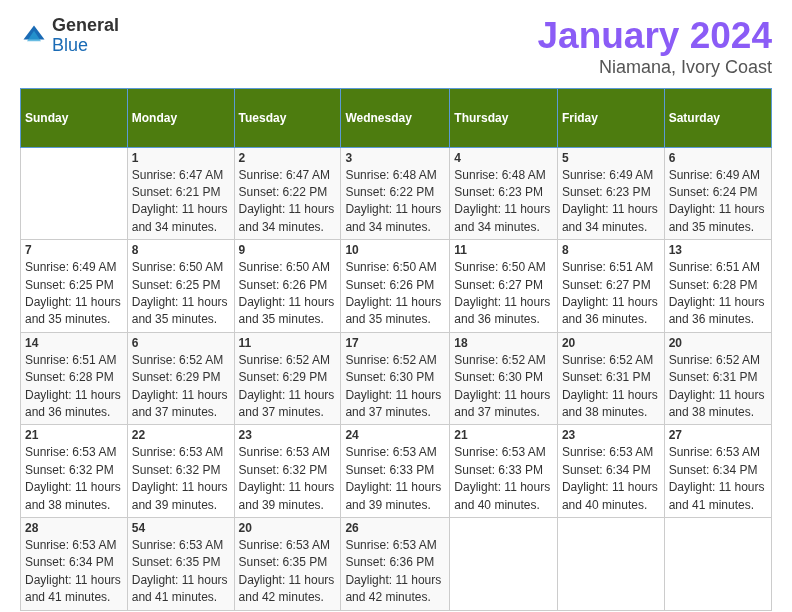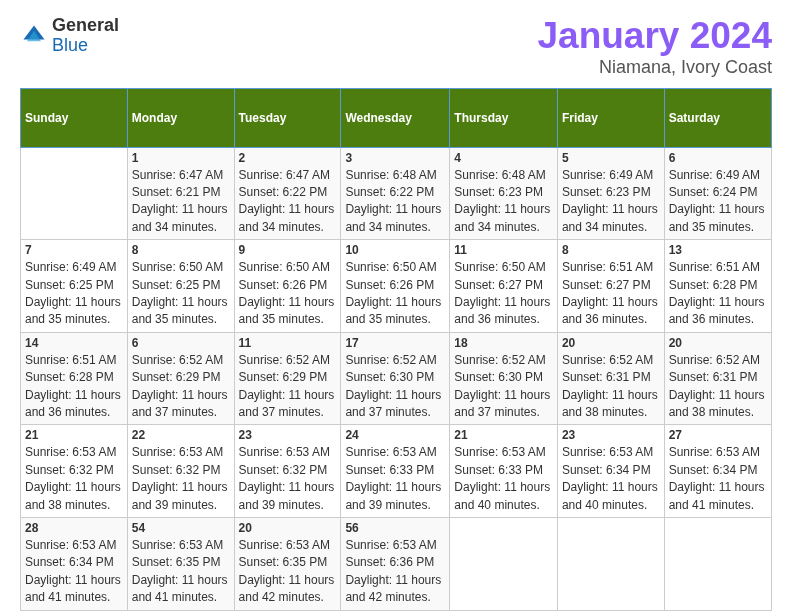--- a/index.html
+++ b/index.html
@@ -317,21 +317,21 @@
 Sunset: 6:35 PM
 Daylight: 11 hours and 41 minutes.</div>
           </td>
           <td>
             <div class="day-num">20</div>
             <div class="day-info" style="white-space: pre-line;">Sunrise: 6:53 AM
 Sunset: 6:35 PM
 Daylight: 11 hours and 42 minutes.</div>
           </td>
           <td>
-            <div class="day-num">56</div>
+            <div class="day-num">26</div>
             <div class="day-info" style="white-space: pre-line;">Sunrise: 6:53 AM
 Sunset: 6:36 PM
 Daylight: 11 hours and 42 minutes.</div>
           </td>
           <td class="empty-cell"></td>
           <td class="empty-cell"></td>
           <td class="empty-cell"></td>
         </tr>
       </tbody>
   </table>

